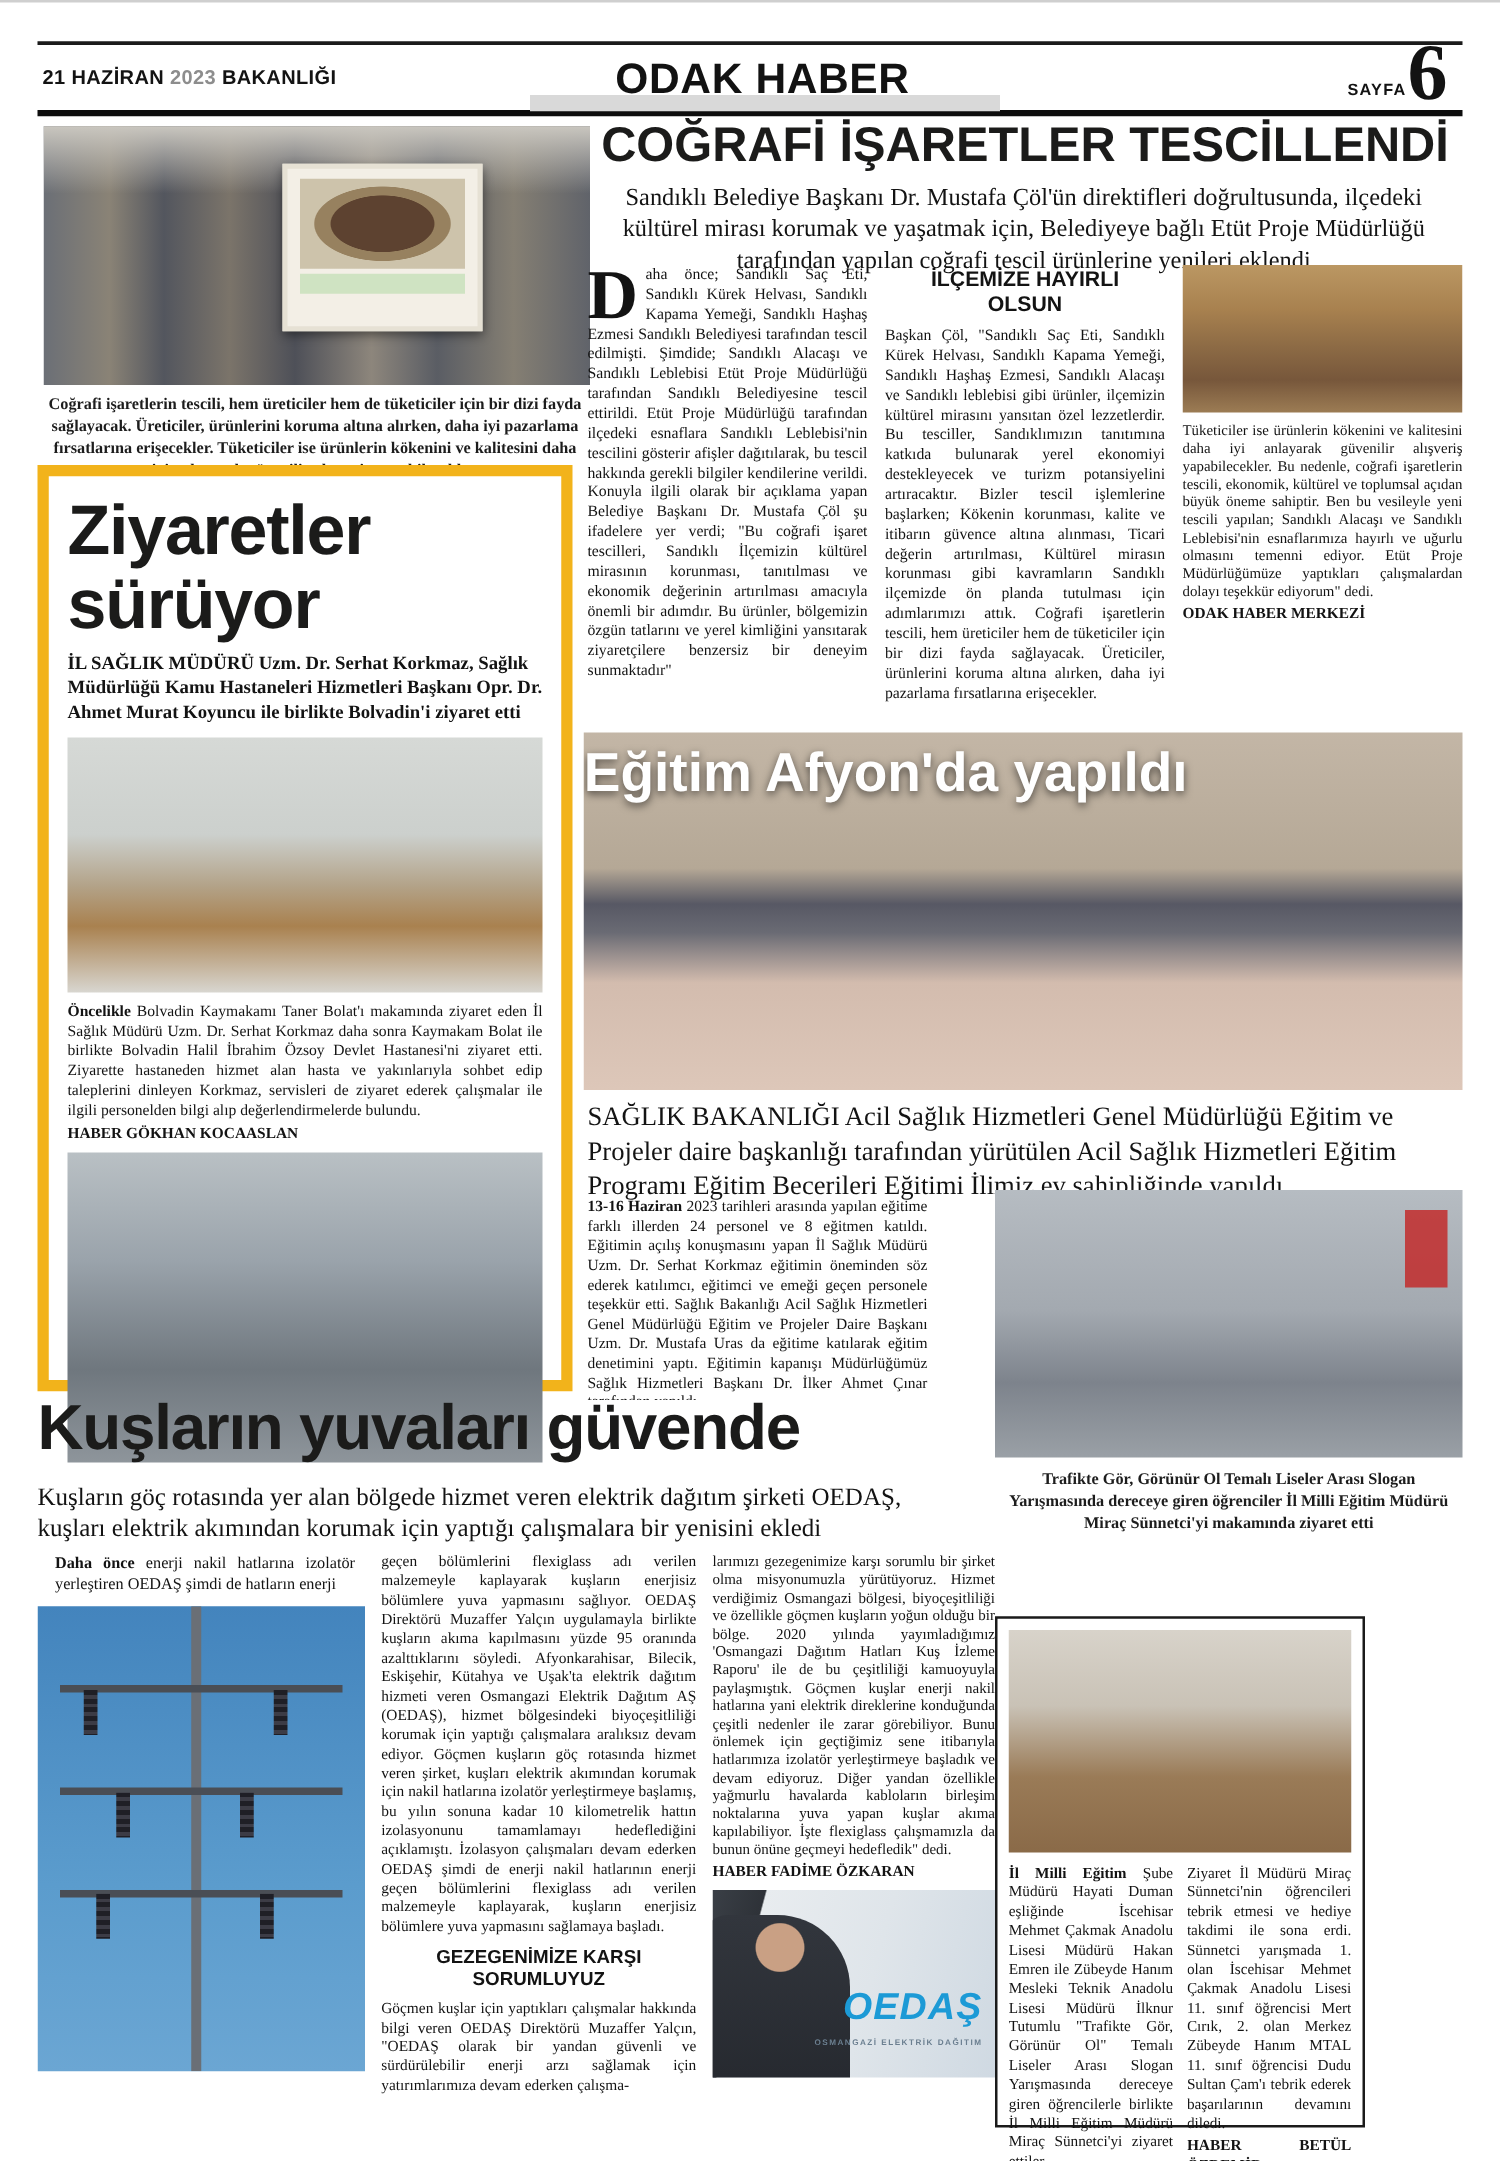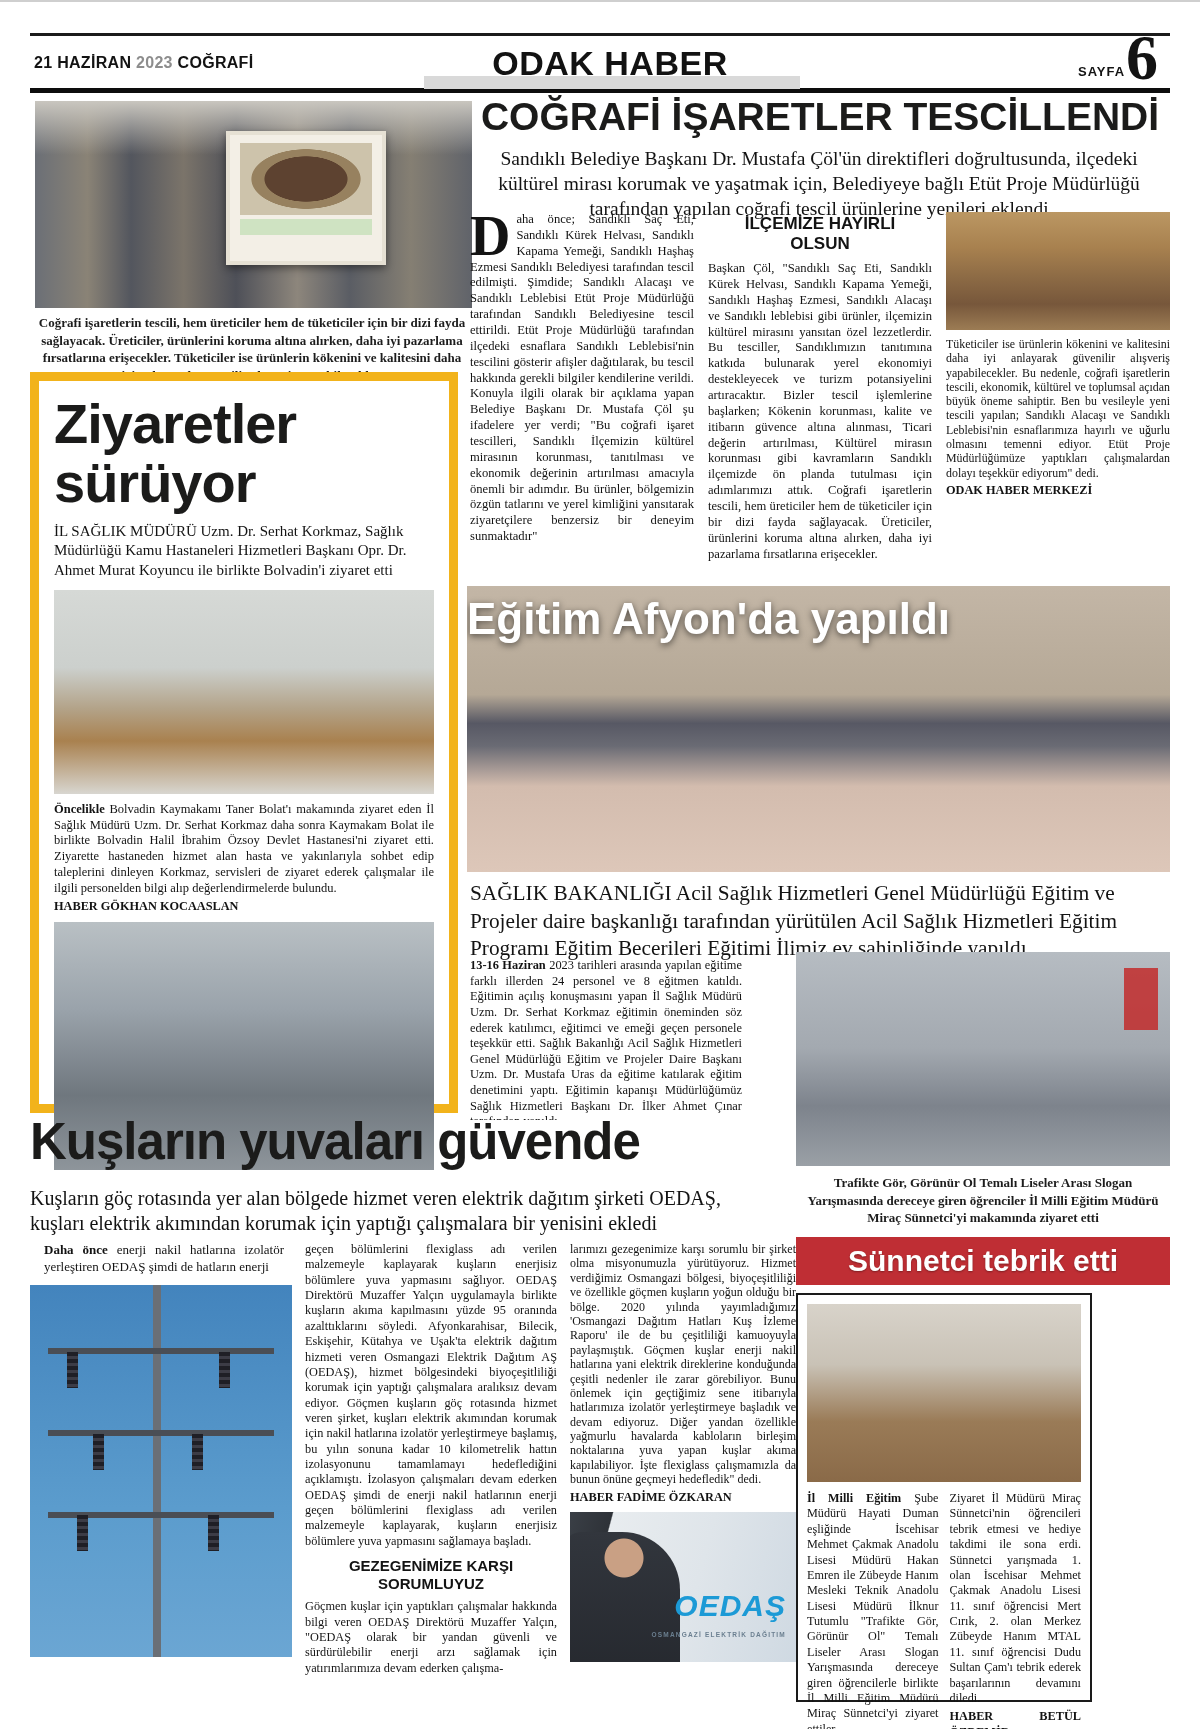--- a/index.html
+++ b/index.html
@@ -32,21 +32,21 @@
   .cols{display:flex;gap:14px;}
   .col{overflow:hidden;}
   .dropcap{float:left;font-weight:bold;font-size:56px;line-height:44px;padding:2px 6px 0 0;}
   .col-heading{font-family:"Liberation Sans",sans-serif;font-weight:900;font-size:17px;
                text-align:center;line-height:1.18;margin:2px 13px 7px;}
   .col3-txt{font-size:11.9px;line-height:1.2;text-align:justify;}
 
   
   .ybox{border:9px solid var(--c-yellow,#f2b31b);background:#fff;box-sizing:border-box;padding:12px 15px;}
   .ziyaret-head{font-size:56px;line-height:1.05;letter-spacing:-1px;margin:2px 0 9px;}
-  .ziyaret-sub{font-size:15px;font-weight:normal;line-height:1.32;}
+  .ziyaret-sub{font-size:15px;font-weight:bold;line-height:1.32;}
 
   
   .overlay-title{position:absolute;left:0;right:0;top:8px;text-align:left;color:#fff;
                  font-size:44px;text-shadow:0 2px 7px rgba(0,0,0,.6);}
   .statement{font-size:21.3px;line-height:1.3;}
 
   
   .redbar{background:var(--c-red,#bf2e34);color:#fff;text-align:center;font-size:30px;line-height:48px;
           text-shadow:0 1px 2px rgba(0,0,0,.35);}
   .sbox{border:2px solid #1a1a1a;box-sizing:border-box;padding:9px;background:#fff;}
@@ -98,21 +98,21 @@
 
 <div class="page">
 
   <div class="abs hairline" style="left:0;top:9;width:1200px;height:2px;"></div>
   <div class="abs rule-dark" style="left:30px;top:33px;width:1140px;height:3px;"></div>
   <div class="abs rule-dark" style="left:30px;top:88px;width:1140px;height:5px;background:#0d0d0d;"></div>
 
   <div class="abs date" style="left:34px;top:54px;">
     <span>21 HAZİRAN</span>
     <span class="yr">2023</span>
-    <span>COĞRAFİ</span>
+    <span>BAKANLIĞI</span>
   </div>
   <div class="abs masthead-shadow" style="left:424px;top:76px;width:376px;height:13px;"></div>
   <div class="abs masthead" style="left:415px;top:44px;width:390px;">ODAK HABER</div>
   <div class="abs sayfa" style="left:1078px;top:64px;">SAYFA</div>
   <div class="abs pagenum" style="left:1126px;top:26px;">6</div>
 
   <div class="photo ph-delegation" style="left:35px;top:101px;width:437px;height:207px;">
     <div class="framed">
       <div class="framed-img"></div>
       <div class="framed-label"></div>
@@ -157,21 +157,20 @@
     <p class="body-txt" style="font-size:12.4px;">
       <span class="lead-b">13-16 Haziran</span><span> 2023 tarihleri arasında yapılan eğitime farklı illerden 24 personel ve 8 eğitmen katıldı. Eğitimin açılış konuşmasını yapan İl Sağlık Müdürü Uzm. Dr. Serhat Korkmaz eğitimin öneminden söz ederek katılımcı, eğitimci ve emeği geçen personele teşekkür etti. Sağlık Bakanlığı Acil Sağlık Hizmetleri Genel Müdürlüğü Eğitim ve Projeler Daire Başkanı Uzm. Dr. Mustafa Uras da eğitime katılarak eğitim denetimini yaptı. Eğitimin kapanışı Müdürlüğümüz Sağlık Hizmetleri Başkanı Dr. İlker Ahmet Çınar tarafından yapıldı.</span>
     </p>
 
   </div>
   <div class="photo ph-egitim-in" style="left:796px;top:952px;width:374px;height:214px;">
     <div class="flag"></div>
   </div>
 
   <p class="abs cap" style="left:796px;top:1174px;width:374px;font-size:13px;line-height:1.35;">Trafikte Gör, Görünür Ol Temalı Liseler Arası Slogan Yarışmasında dereceye giren öğrenciler İl Milli Eğitim Müdürü Miraç Sünnetci'yi makamında ziyaret etti</p>
-  <div class="abs headline redbar" style="left:796px;top:1237px;width:374px;height:48px;">Sünnetci tebrik etti</div>
   <div class="abs sbox" style="left:796px;top:1293px;width:296px;height:409px;">
     <div class="photo-in ph-office" style="width:100%;height:178px;"></div>
     <div class="sbox-cols">
       <div class="col">
         <span class="lead-b">İl Milli Eğitim</span><span> Şube Müdürü Hayati Duman eşliğinde İscehisar Mehmet Çakmak Anadolu Lisesi Müdürü Hakan Emren ile Zübeyde Hanım Mesleki Teknik Anadolu Lisesi Müdürü İlknur Tutumlu "Trafikte Gör, Görünür Ol" Temalı Liseler Arası Slogan Yarışmasında dereceye giren öğrencilerle birlikte İl Milli Eğitim Müdürü Miraç Sünnetci'yi ziyaret ettiler.</span>
       </div>
       <div class="col">
         <span>Ziyaret İl Müdürü Miraç Sünnetci'nin öğrencileri tebrik etmesi ve hediye takdimi ile sona erdi. Sünnetci yarışmada 1. olan İscehisar Mehmet Çakmak Anadolu Lisesi 11. sınıf öğrencisi Mert Cırık, 2. olan Merkez Zübeyde Hanım MTAL 11. sınıf öğrencisi Dudu Sultan Çam'ı tebrik ederek başarılarının devamını diledi.</span>
         <p class="byline">HABER BETÜL ÖZDEMİR</p>
       </div>

